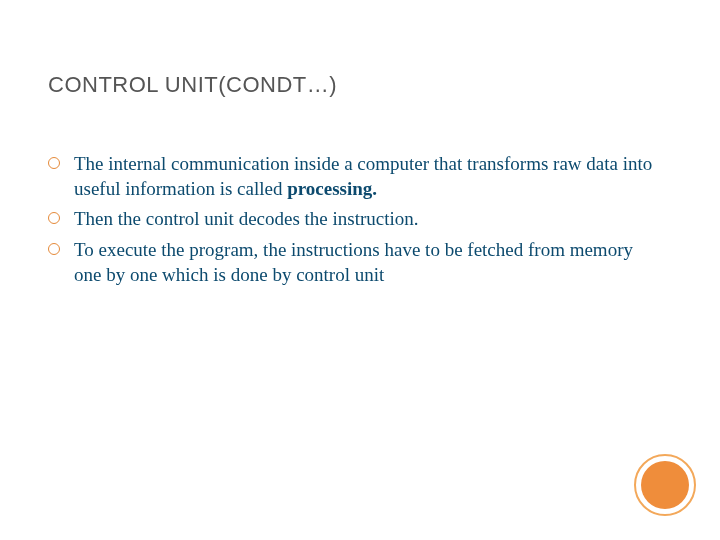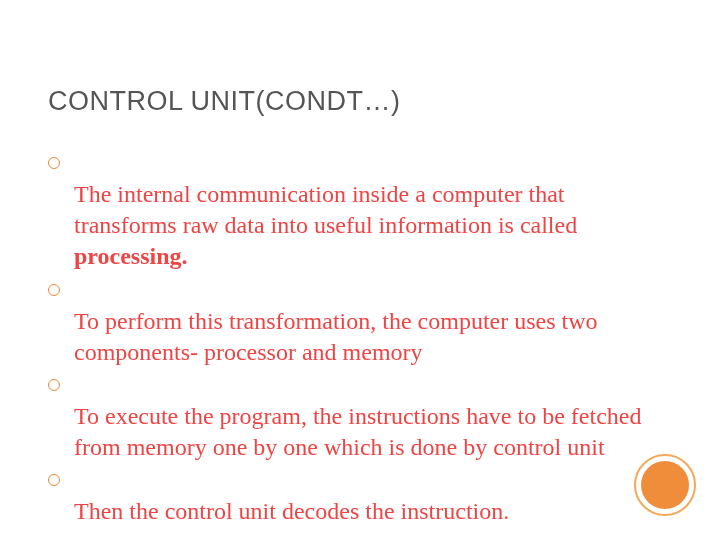--- a/index.html
+++ b/index.html
@@ -12,23 +12,23 @@
     overflow: hidden;
   }
   .slide {
     width: 720px;
     height: 540px;
     position: relative;
     padding: 0;
   }
   .title {
     position: absolute;
-    top: 86px;
+    top: 72px;
     left: 48px;
-    font-size: 27px;
+    font-size: 22px;
     font-weight: 400;
     color: #555555;
     letter-spacing: 0.5px;
     font-family: Arial, Helvetica, sans-serif;
   }
   .body {
     position: absolute;
     top: 152px;
     left: 48px;
     width: 610px;
@@ -42,24 +42,23 @@
     width: 12px;
     height: 12px;
     border: 1.5px solid #e58a3a;
     border-radius: 50%;
     margin-top: 5px;
     margin-right: 14px;
     flex: 0 0 auto;
   }
   .bullet-text {
     font-family: "Times New Roman", Times, serif;
-    font-size: 24px;
-    color: #ef4444;
+    font-size: 19px;
+    color: #0c4a6e;
     line-height: 1.3;
-    margin-top: 27px;
   }
   .bullet-text b { font-weight: bold; }
   .deco-outer {
     position: absolute;
     right: 24px;
     bottom: 24px;
     width: 62px;
     height: 62px;
     border: 2px solid #f3a85a;
     border-radius: 50%;
@@ -81,34 +80,30 @@
 
   <div class="title">CONTROL UNIT(CONDT…)</div>
 
   <div class="body">
 
     <div class="bullet-row">
       <span class="bullet"></span>
       <span class="bullet-text"><span>The internal communication inside a computer that transforms raw data into useful information is called </span><b>processing.</b><span></span></span>
     </div>
 
-    <div class="bullet-row">
-      <span class="bullet"></span>
-      <span class="bullet-text"><span>To perform this transformation, the computer uses two components- processor and memory</span><b></b><span></span></span>
-    </div>
 
 
     <div class="bullet-row">
       <span class="bullet"></span>
-      <span class="bullet-text"><span>To execute the program, the instructions have to be fetched from memory one by one which is done by control unit</span><b></b><span></span></span>
+      <span class="bullet-text"><span>Then the control unit decodes the instruction.</span><b></b><span></span></span>
     </div>
 
     <div class="bullet-row">
       <span class="bullet"></span>
-      <span class="bullet-text"><span>Then the control unit decodes the instruction.</span><b></b><span></span></span>
+      <span class="bullet-text"><span>To execute the program, the instructions have to be fetched from memory one by one which is done by control unit</span><b></b><span></span></span>
     </div>
 
   </div>
 
   <div class="deco-outer">
     <div class="deco-inner"></div>
   </div>
 
 </div>
 

